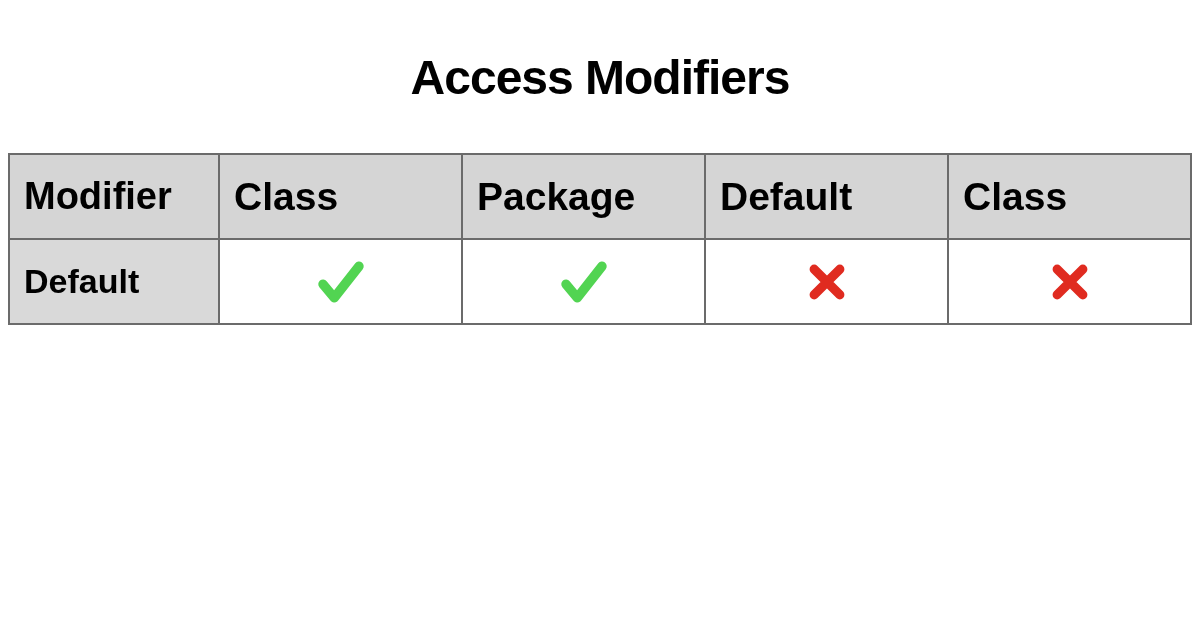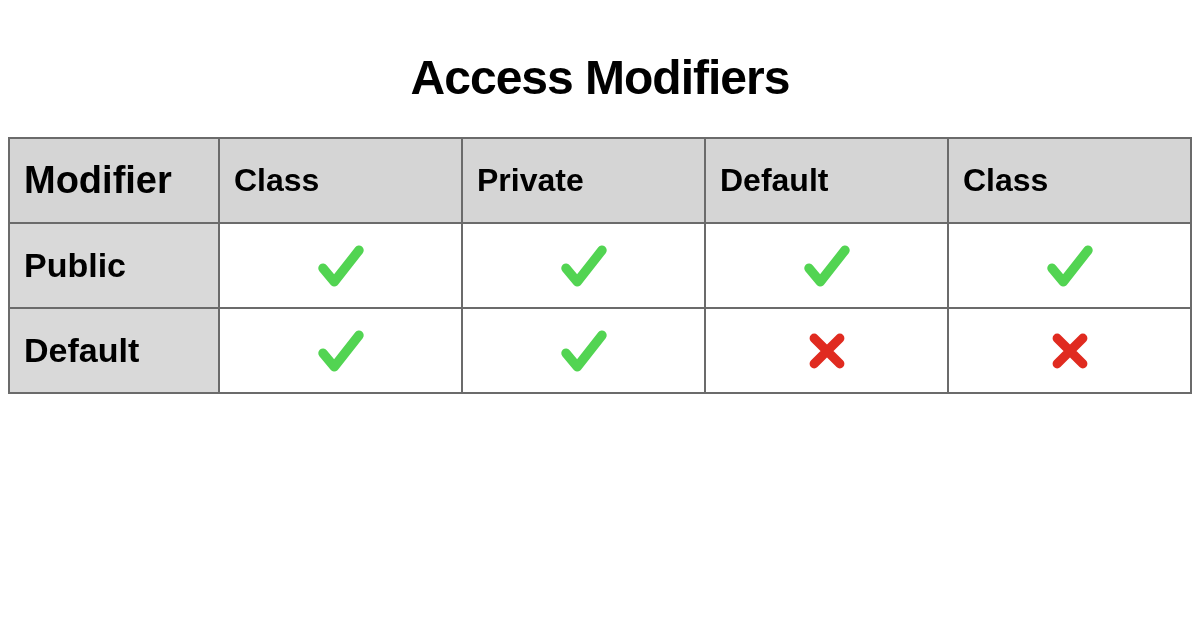--- a/index.html
+++ b/index.html
@@ -9,39 +9,39 @@
       background: #ffffff;
       font-family: Arial, Helvetica, sans-serif;
       padding-top: 50px;
     }
     .title {
       text-align: center;
       font-size: 48px;
       font-weight: 900;
       letter-spacing: -1px;
       color: #000;
-      margin-bottom: 32px;
+      margin-bottom: 48px;
     }
     .table-wrap {
       width: 100%;
       padding: 0 8px;
     }
     table {
       width: 100%;
       border-collapse: collapse;
       table-layout: fixed;
     }
     th, td {
       border: 2px solid #6b6b6b;
       height: 85px;
       vertical-align: middle;
     }
     th {
       background: #d5d5d5;
-      font-size: 32px;
+      font-size: 39px;
       font-weight: 700;
       text-align: left;
       padding-left: 14px;
       color: #000;
     }
     th.col-modifier {
       font-size: 38px;
       width: 210px;
     }
     td.row-label {
@@ -67,42 +67,27 @@
 <body>
 
 <h1 class="title">Access Modifiers</h1>
 
 <div class="table-wrap">
   <table>
     <thead>
       <tr>
         <th class="col-modifier">Modifier</th>
         <th>Class</th>
-        <th>Private</th>
+        <th>Package</th>
         <th>Default</th>
         <th>Class</th>
       </tr>
     </thead>
     <tbody>
 
-    <tr>
-          <td class="row-label">Public</td>
-          <td class="cell"><svg class="icon-svg check-svg" viewBox="0 0 24 24">
-              <path d="M4 13 L9 19 L20 5" fill="none" stroke="#52d452" stroke-width="4.2" stroke-linecap="round" stroke-linejoin="round"></path>
-            </svg></td>
-          <td class="cell"><svg class="icon-svg check-svg" viewBox="0 0 24 24">
-              <path d="M4 13 L9 19 L20 5" fill="none" stroke="#52d452" stroke-width="4.2" stroke-linecap="round" stroke-linejoin="round"></path>
-            </svg></td>
-          <td class="cell"><svg class="icon-svg check-svg" viewBox="0 0 24 24">
-              <path d="M4 13 L9 19 L20 5" fill="none" stroke="#52d452" stroke-width="4.2" stroke-linecap="round" stroke-linejoin="round"></path>
-            </svg></td>
-          <td class="cell"><svg class="icon-svg check-svg" viewBox="0 0 24 24">
-              <path d="M4 13 L9 19 L20 5" fill="none" stroke="#52d452" stroke-width="4.2" stroke-linecap="round" stroke-linejoin="round"></path>
-            </svg></td>
-        </tr>
         <tr>
           <td class="row-label">Default</td>
           <td class="cell"><svg class="icon-svg check-svg" viewBox="0 0 24 24">
               <path d="M4 13 L9 19 L20 5" fill="none" stroke="#52d452" stroke-width="4.2" stroke-linecap="round" stroke-linejoin="round"></path>
             </svg></td>
           <td class="cell"><svg class="icon-svg check-svg" viewBox="0 0 24 24">
               <path d="M4 13 L9 19 L20 5" fill="none" stroke="#52d452" stroke-width="4.2" stroke-linecap="round" stroke-linejoin="round"></path>
             </svg></td>
           <td class="cell"><svg class="icon-svg cross-svg" viewBox="0 0 24 24">
               <path d="M5 5 L19 19 M19 5 L5 19" fill="none" stroke="#e02b20" stroke-width="5" stroke-linecap="round"></path>

